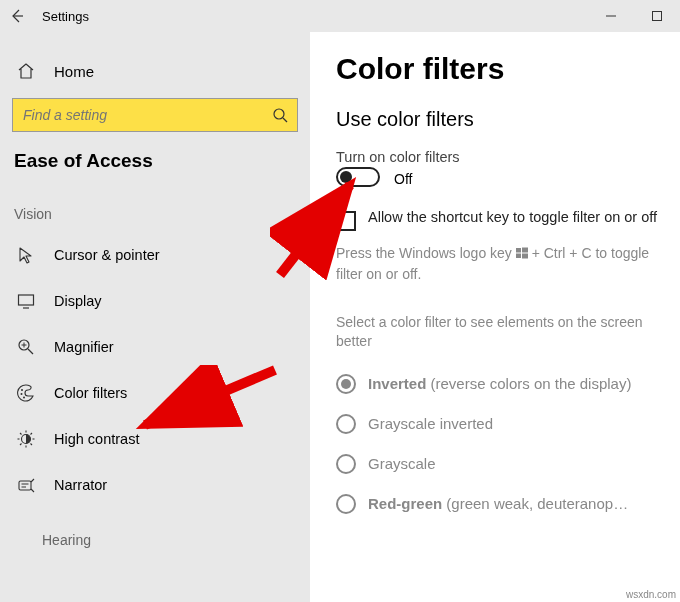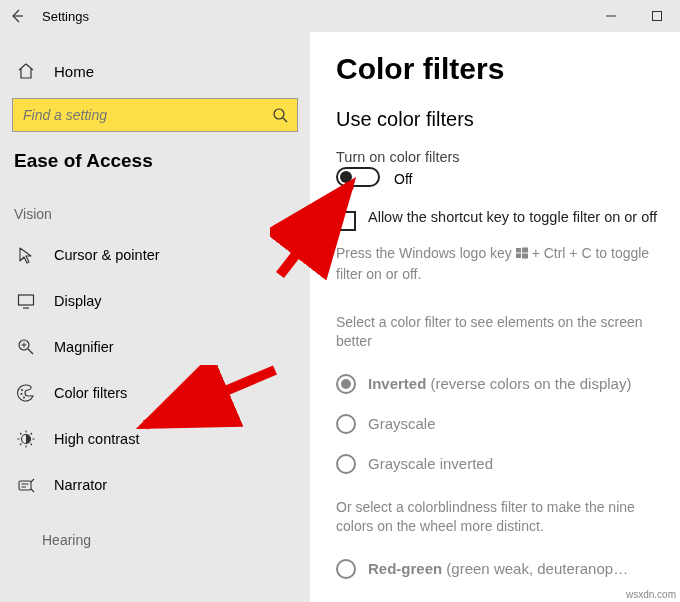--- a/index.html
+++ b/index.html
@@ -400,28 +400,27 @@
       </div>
 
       <div class="group-desc">Select a color filter to see elements on the screen better</div>
 
       <div class="radio-row">
         <div class="radio selected"></div>
         <div class="radio-label"><b>Inverted</b><span> (reverse colors on the display)</span></div>
       </div>
       <div class="radio-row">
         <div class="radio"></div>
-        <div class="radio-label">Grayscale</div>
+        <div class="radio-label">Grayscale inverted</div>
       </div>
       <div class="radio-row">
         <div class="radio"></div>
-        <div class="radio-label">Grayscale inverted</div>
-      </div>
-
-      <div class="group-desc" style="margin-top:14px;">Or select a colorblindness filter to make the nine colors on the wheel more distinct.</div>
+        <div class="radio-label">Grayscale</div>
+      </div>
+
 
       <div class="radio-row">
         <div class="radio"></div>
         <div class="radio-label"><b>Red-green</b><span> (green weak, deuteranop…</span></div>
       </div>
     </div>
   </div>
 </div>
 
 <svg class="annot" style="left:270px; top:160px;" width="120" height="120">

